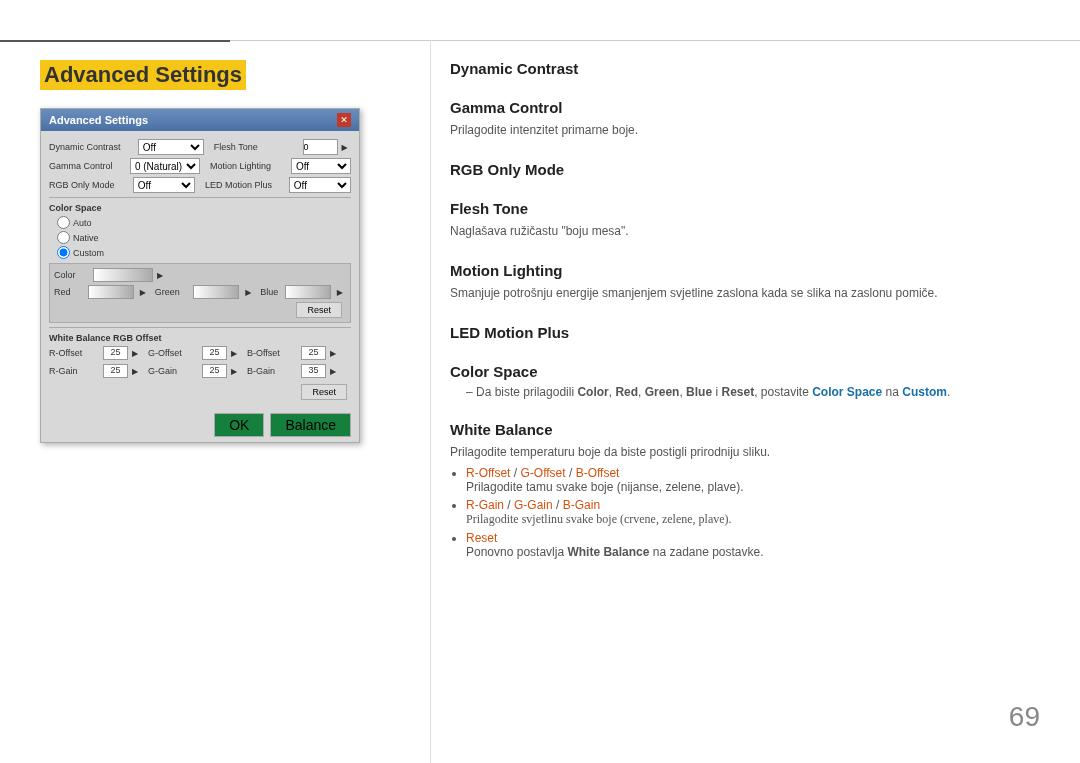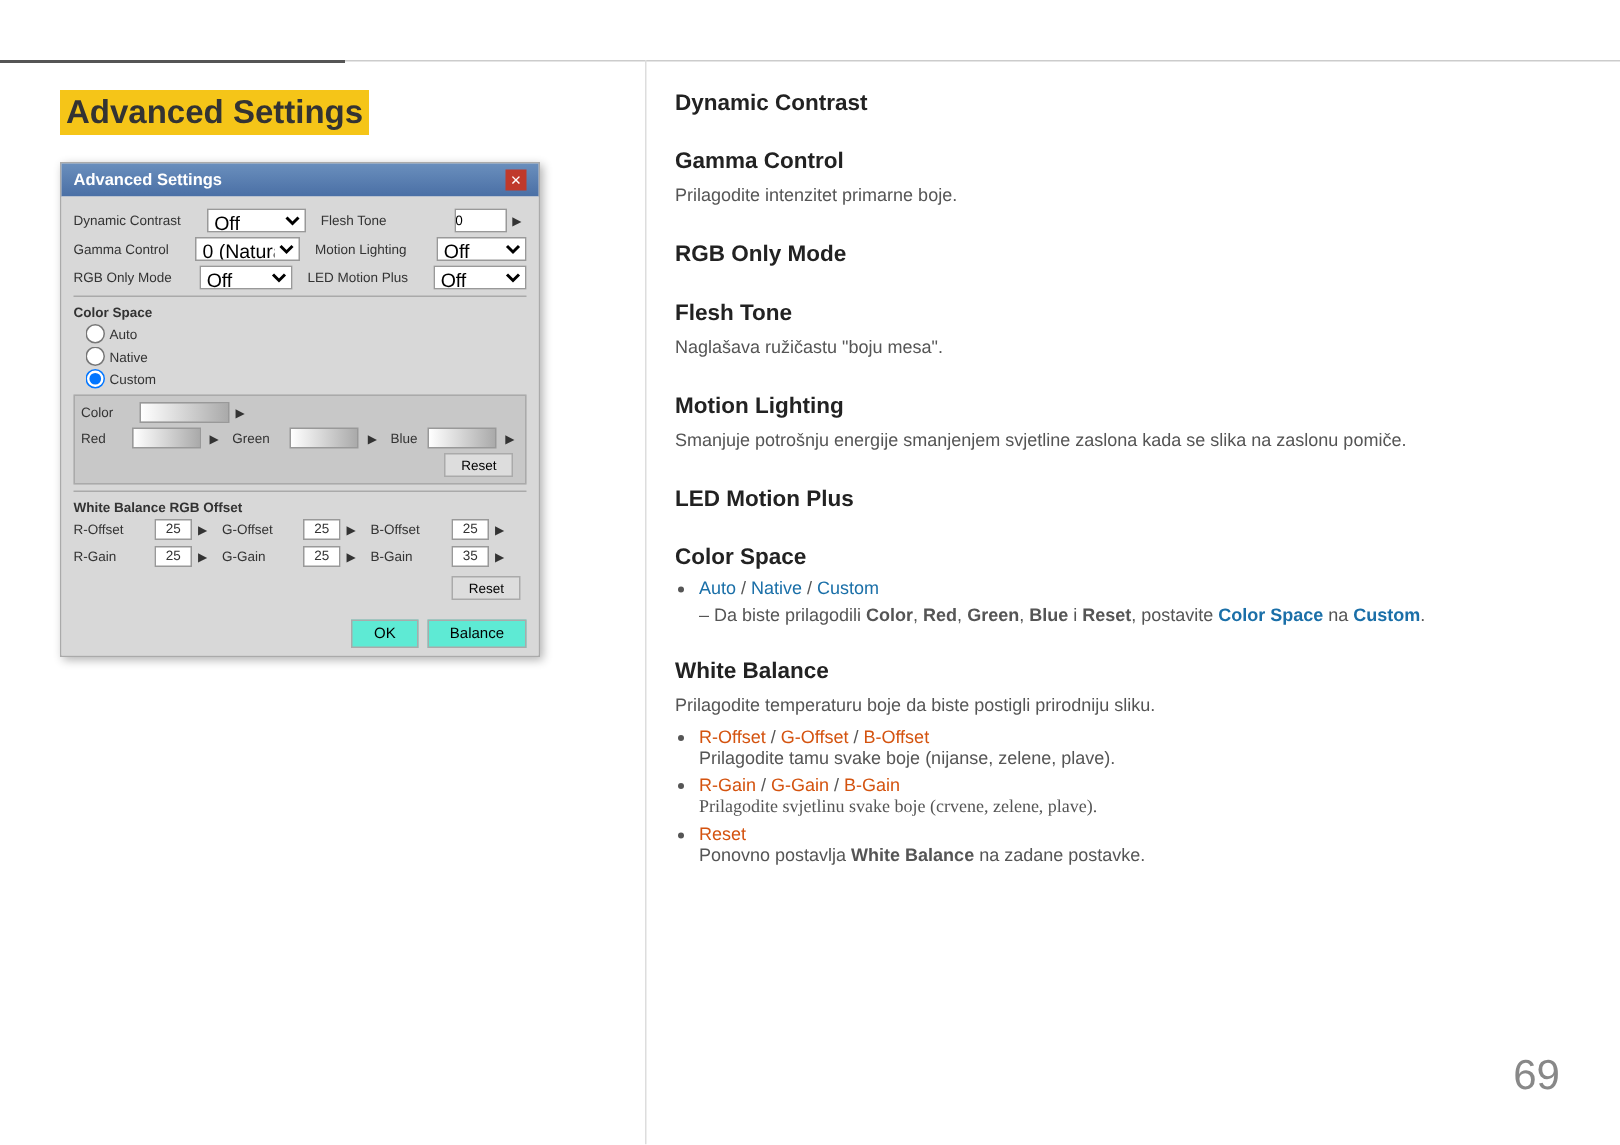--- a/index.html
+++ b/index.html
@@ -89,21 +89,21 @@
       margin-bottom: 3px;
       gap: 4px;
     }
     .dialog-label {
       width: 90px;
       font-size: 9px;
       color: #333;
     }
     .dialog-select {
       width: 70px;
-      font-size: 13px;
+      font-size: 10px;
       height: 16px;
       border: 1px solid #999;
       background: #fff;
     }
     .dialog-input-small {
       width: 35px;
       font-size: 9px;
       height: 16px;
       border: 1px solid #999;
       background: #fff;
@@ -188,24 +188,24 @@
       cursor: pointer;
     }
     .dialog-footer {
       padding: 5px 8px;
       display: flex;
       justify-content: flex-end;
       gap: 6px;
       background: #d8d8d8;
     }
     .footer-btn {
-      font-size: 10px;
+      font-size: 14px;
       padding: 3px 14px;
       border: 1px solid #aaa;
-      background: #5eead4;
+      background: #15803d;
       cursor: pointer;
     }
 
     
     .right-panel {
       position: absolute;
       top: 60px;
       left: 450px;
       right: 30px;
     }
@@ -437,29 +437,20 @@
     <div class="section-title">Motion Lighting</div>
     <div class="section-text">Smanjuje potrošnju energije smanjenjem svjetline zaslona kada se slika na zaslonu pomiče.</div>
   </div>
 
   <div class="section">
     <div class="section-title">LED Motion Plus</div>
   </div>
 
   <div class="section">
     <div class="section-title">Color Space</div>
-    <ul class="bullet-list">
-      <li class="bullet-item">
-        <span style="color:#1a6fa8;">Auto</span>
-        <span> / </span>
-        <span style="color:#1a6fa8;">Native</span>
-        <span> / </span>
-        <span style="color:#1a6fa8;">Custom</span>
-      </li>
-    </ul>
     <ul class="sub-bullet">
       <li class="sub-bullet-item">
         Da biste prilagodili <strong>Color</strong>, <strong>Red</strong>, <strong>Green</strong>, <strong>Blue</strong> i <strong>Reset</strong>, postavite <span style="color:#1a6fa8; font-weight:bold;">Color Space</span> na <span style="color:#1a6fa8; font-weight:bold;">Custom</span>.
       </li>
     </ul>
   </div>
 
   <div class="section">
     <div class="section-title">White Balance</div>
     <div class="section-text">Prilagodite temperaturu boje da biste postigli prirodniju sliku.</div>

